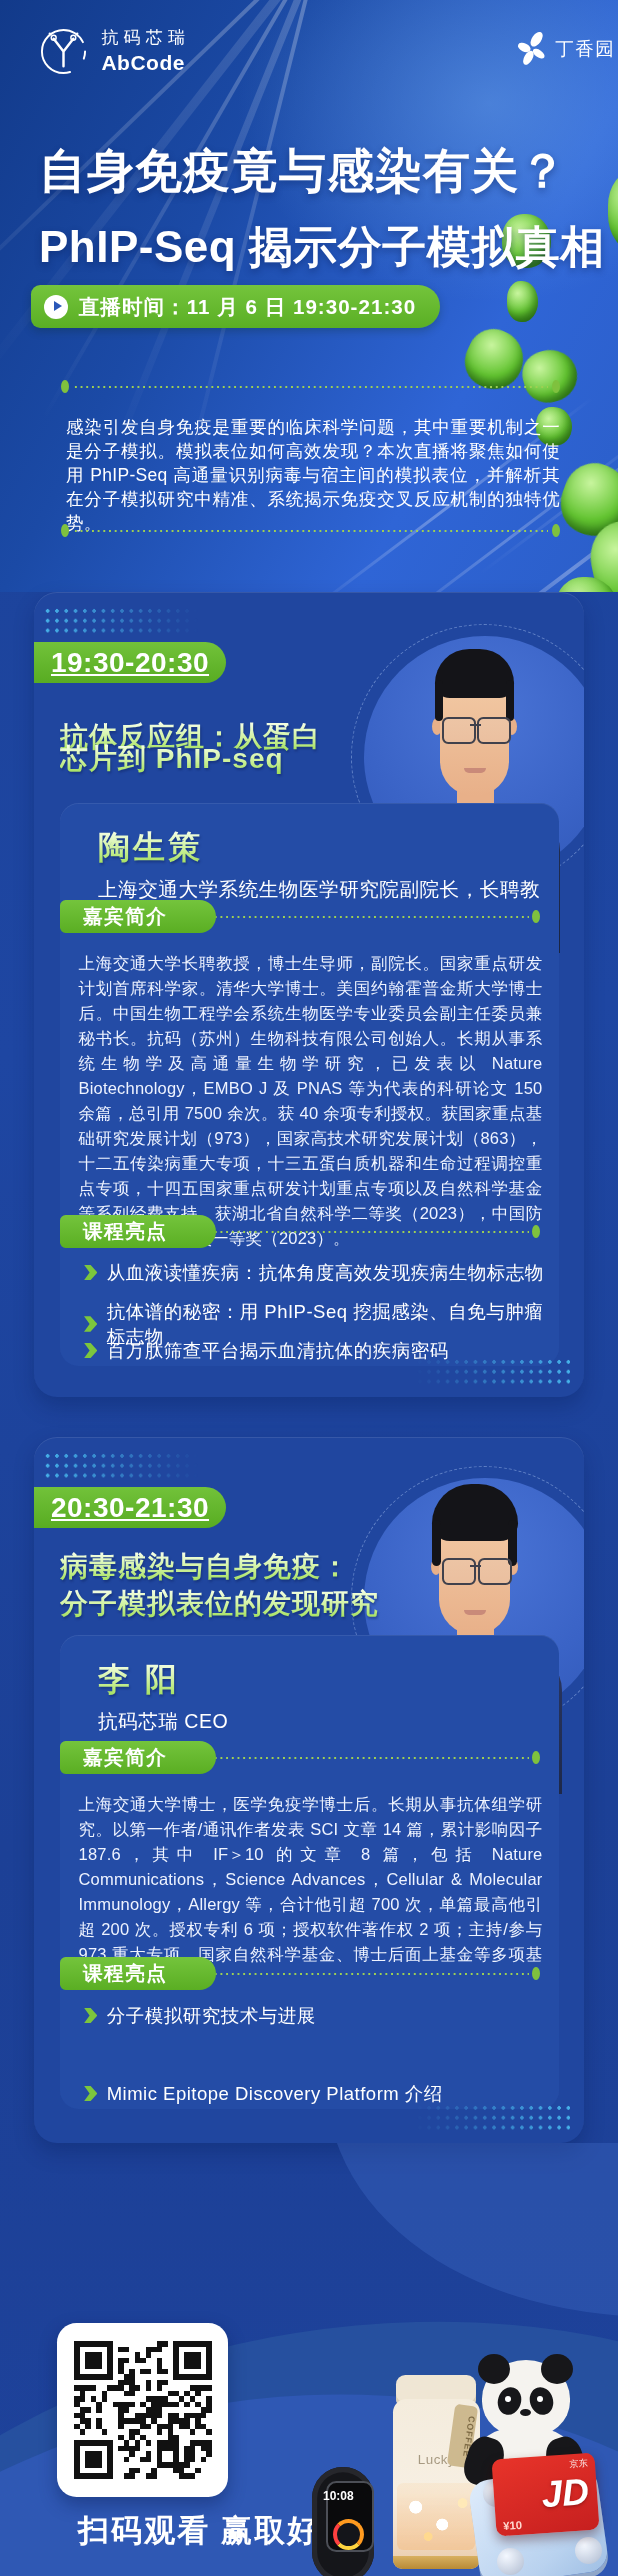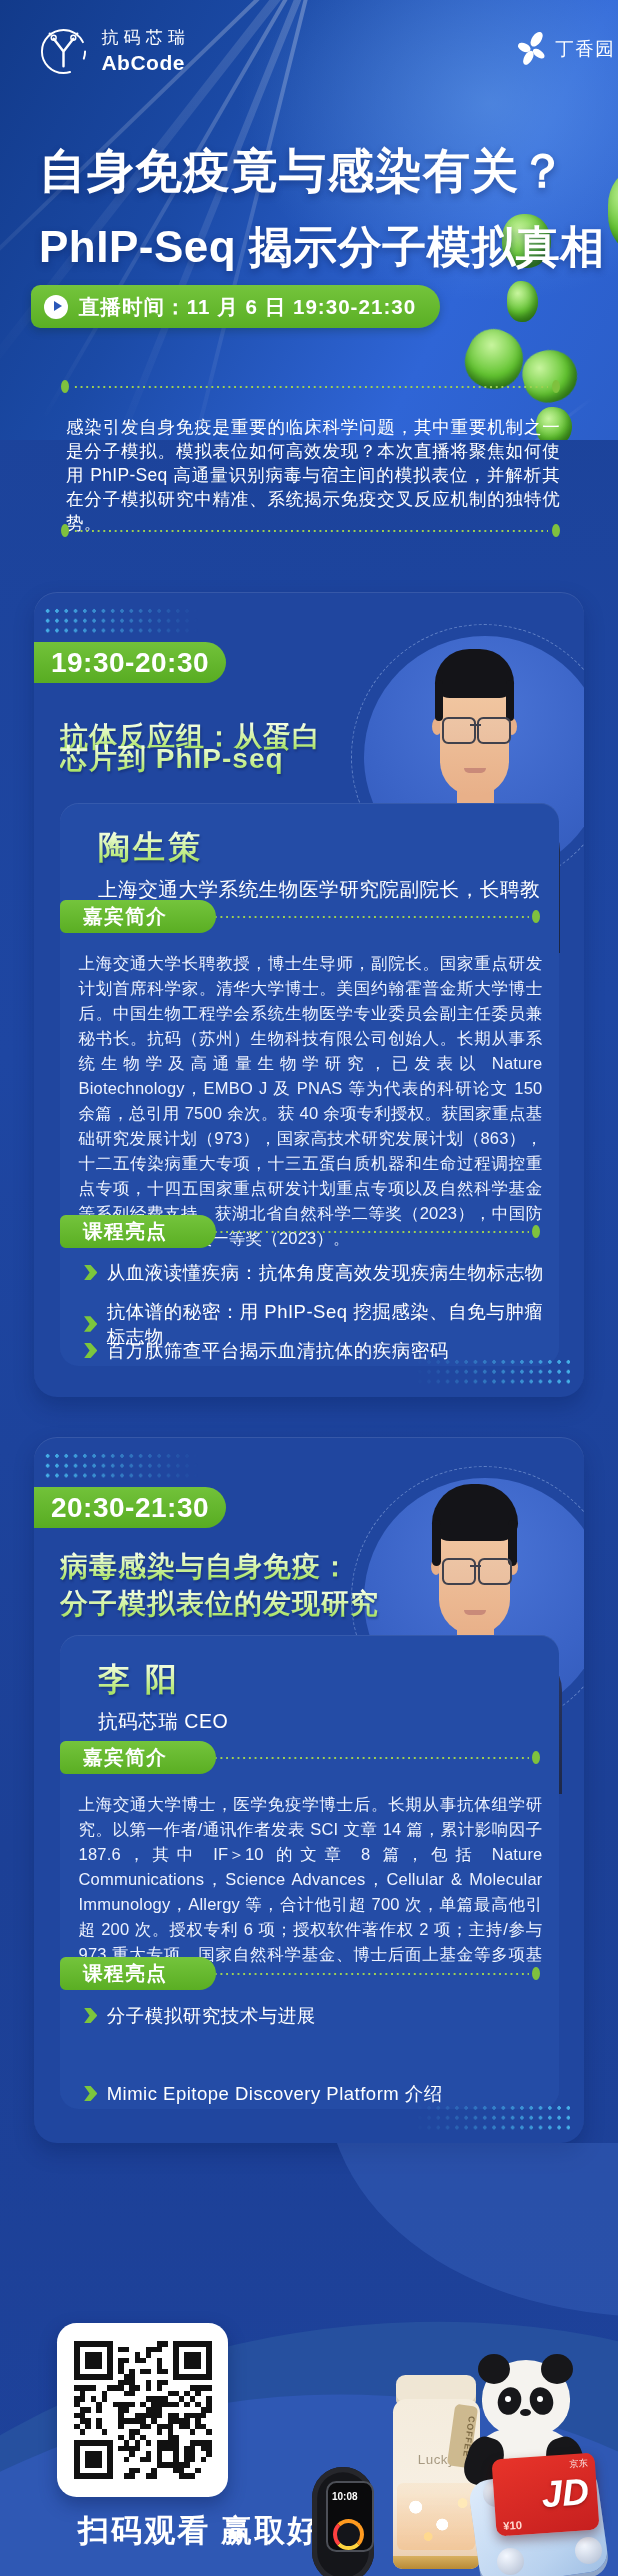--- a/index.html
+++ b/index.html
@@ -5,21 +5,21 @@
   html,body{margin:0;padding:0;}
   body{
     width:618px;height:2583px;position:relative;overflow:hidden;
     background:linear-gradient(175deg,#1b4196 0%,#1e46a2 40%,#1c4096 70%,#1e429b 100%);
     font-family:"Liberation Sans","DejaVu Sans",sans-serif;
     -webkit-font-smoothing:antialiased;
   }
   .abs{position:absolute;}
 
   
-  .hero{left:0;top:0;width:618px;height:440px;overflow:hidden;
+  .hero{left:0;top:0;width:618px;height:592px;overflow:hidden;
     background:linear-gradient(118deg,#123a8a 0%,#1b4aa6 34%,#2f65d6 72%,#2b5ec9 100%);}
   .hero .glow{left:129px;top:-180px;width:721px;height:567px;border-radius:50%;
     background:radial-gradient(closest-side,rgba(140,200,255,.34),rgba(140,200,255,0) 70%);}
   .ray{top:-62px;left:319px;width:4.1px;height:773px;transform-origin:top center;
     background:linear-gradient(rgba(255,255,255,.30),rgba(255,255,255,0) 72%);}
   .streak{width:361px;height:2.6px;transform:rotate(-37deg);border-radius:1.5px;
     background:linear-gradient(90deg,rgba(255,255,255,0),rgba(255,255,255,.30),rgba(255,255,255,0));}
 
   .brand{left:39px;top:26px;display:flex;align-items:center;gap:13.4px;}
   .brand-ring{width:49px;height:49px;flex:0 0 auto;}
@@ -62,21 +62,21 @@
   .dotgrid{width:155px;height:29px;
     background-image:radial-gradient(circle,#46b2e9 1.6px,rgba(0,0,0,0) 1.8px);
     background-size:9.3px 9.8px;
     -webkit-mask-image:linear-gradient(90deg,#000,rgba(0,0,0,0));
             mask-image:linear-gradient(90deg,#000,rgba(0,0,0,0));}
   .dotgrid.rev{-webkit-mask-image:linear-gradient(270deg,#000,rgba(0,0,0,0));
                mask-image:linear-gradient(270deg,#000,rgba(0,0,0,0));}
   .time-badge{left:0;width:192px;height:41px;border-radius:0 20.6px 20.6px 0;
     background:linear-gradient(180deg,#72c23a,#58ac22);
     display:flex;align-items:center;justify-content:center;
-    color:#fff;font-size:28px;font-weight:700;letter-spacing:0.5px;}
+    color:#fff;font-size:28px;font-weight:700;letter-spacing:0.5px;text-decoration:underline;}
   .s-title{left:26px;font-size:28px;font-weight:800;line-height:36px;letter-spacing:1px;
     background:linear-gradient(180deg,#f6ffe9 8%,#cdf19b 55%,#9bdc51 95%);
     -webkit-background-clip:text;background-clip:text;color:transparent;
     filter:drop-shadow(1.5px 2.1px 1px rgba(10,30,90,.45));}
   .photo{border-radius:50%;background:radial-gradient(circle at 50% 32%,#4a74d6,#3a63c6 60%,#3158b8);}
   .ring{border-radius:50%;border:1.5px dashed rgba(190,215,255,.40);}
 
   .name{font-size:32px;font-weight:800;letter-spacing:3.1px;
     background:linear-gradient(180deg,#f6ffe9 10%,#c9ef95 55%,#98da4e 95%);
     -webkit-background-clip:text;background-clip:text;color:transparent;
@@ -103,21 +103,21 @@
   .qr-panel{left:57px;top:2323px;width:171px;height:174px;background:#fff;border-radius:19.6px;
     display:flex;align-items:center;justify-content:center;box-shadow:0 7.2px 17.5px rgba(5,20,70,.35);}
   .qr-caption{left:78px;top:2510px;color:#fff;font-size:31px;font-weight:700;letter-spacing:2.1px;}
 
   
   .band{left:308px;top:2467px;width:77px;height:116px;}
   .band .strap{position:absolute;left:4.1px;top:0;width:62px;height:116px;border-radius:31px;
     background:#15161a;box-shadow:inset 0 0 0 5.2px #26272c;}
   .band .scr{position:absolute;left:17.5px;top:14.4px;width:44px;height:67px;border-radius:10.3px;
     background:#0a0a0c;border:2.6px solid #4c4f57;}
-  .band .time{position:absolute;left:24px;top:23px;color:#fff;font-size:10px;font-weight:700;line-height:13.4px;width:31px;}
+  .band .time{position:absolute;left:15px;top:23px;color:#fff;font-size:12px;font-weight:700;line-height:13.4px;width:31px;}
   .band .ringv{position:absolute;left:25px;top:52px;width:23px;height:23px;border-radius:50%;
     border:4.1px solid #ff9a1f;border-left-color:#ff4040;border-bottom-color:#ffd43f;background:#14151a;}
   .cup{left:393px;top:2375px;width:87px;height:206px;}
   .cup .body{position:absolute;left:0;top:24px;width:87px;height:170px;border-radius:13.4px 13.4px 9.3px 9.3px;
     background:linear-gradient(180deg,#f4ecdd 0%,#f7efe2 55%,#f3dfc9 78%,#e8c9a8 100%);}
   .cup .lid{position:absolute;left:3.1px;top:0;width:80px;height:33px;border-radius:9.3px;background:#efe6d4;
     box-shadow:inset 0 -5.2px 0 #ded2ba;}
   .cup .base{position:absolute;left:0;top:181px;width:87px;height:13.4px;border-radius:0 0 9.3px 9.3px;
     background:linear-gradient(180deg,#d8b061,#b88a35);}
   .cup .word{position:absolute;left:0;top:77px;width:87px;text-align:center;color:#a79a82;font-size:13.4px;letter-spacing:0.5px;}

